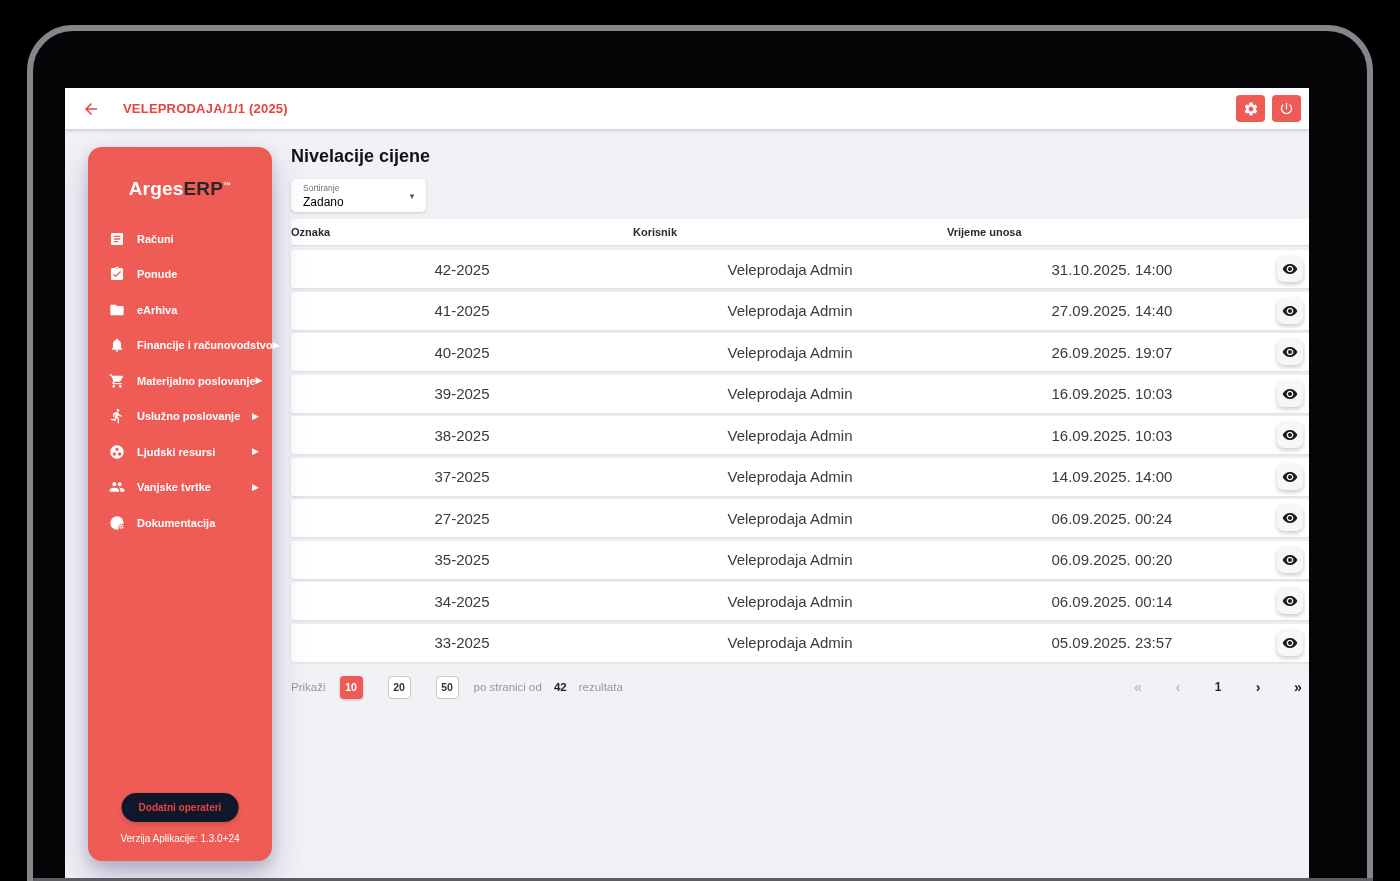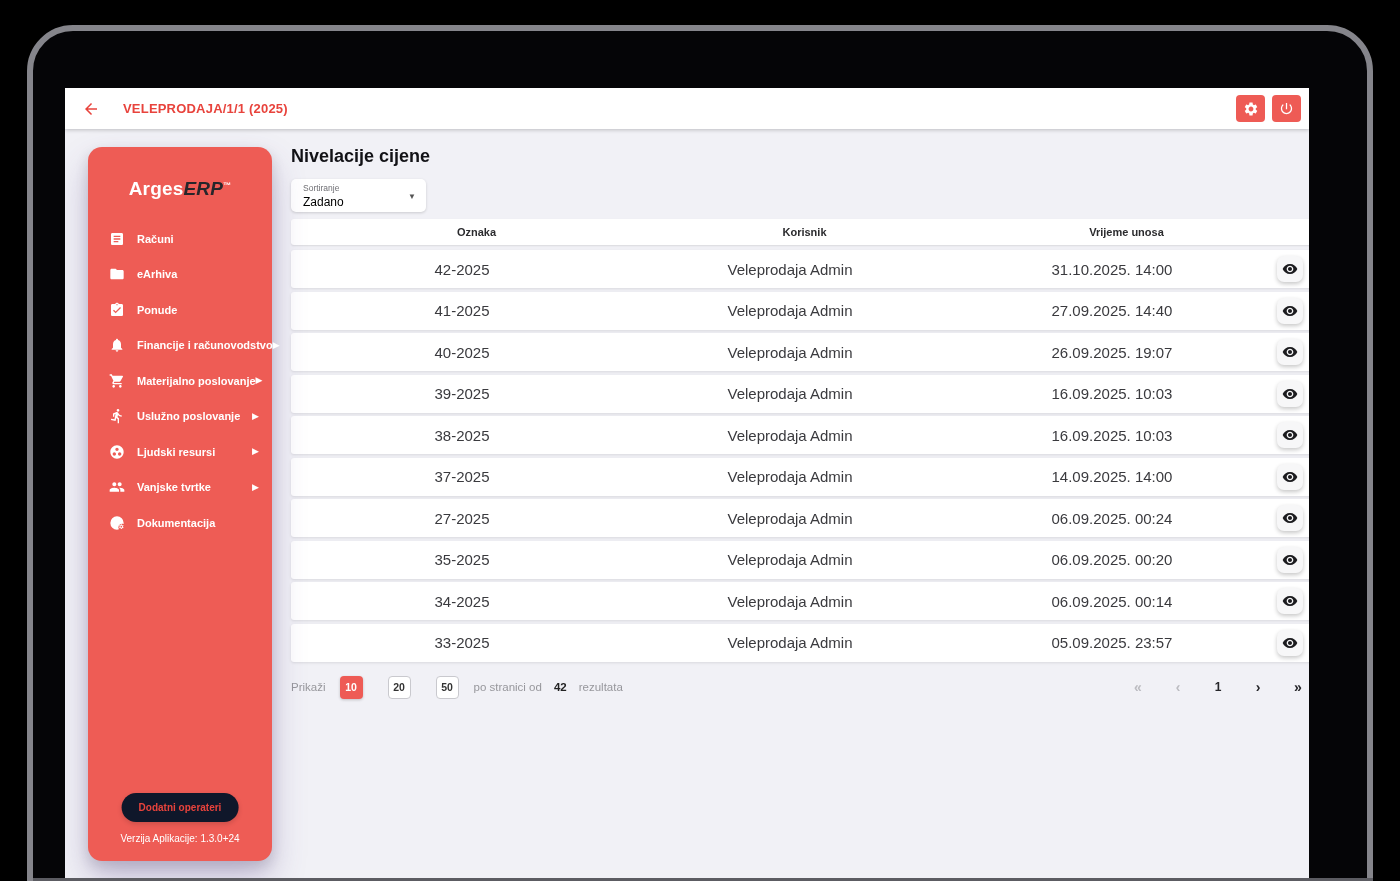--- a/index.html
+++ b/index.html
@@ -17,21 +17,21 @@
   .back-btn{margin-left:12px;width:28px;height:28px;border:none;background:transparent;color:#e8433c;
             display:flex;align-items:center;justify-content:center;cursor:pointer;padding:0;}
   .topbar-title{margin-left:18px;color:#e8433c;font-size:13px;font-weight:bold;letter-spacing:.2px;}
   .topbar-right{margin-left:auto;display:flex;gap:7px;margin-right:8px;}
   .icon-btn{width:29px;height:27px;border:none;border-radius:4px;background:#ee5b55;color:#fff;
             display:flex;align-items:center;justify-content:center;cursor:pointer;padding:0;}
   
   .sidebar{position:absolute;left:23px;top:59px;width:184px;height:714px;background:#ee5c55;
            border-radius:14px;box-shadow:0 18px 34px rgba(86,60,140,.28),0 6px 14px rgba(0,0,0,.14);z-index:5;}
   .logo{margin-top:31px;text-align:center;font-size:19px;font-weight:bold;color:#fff;letter-spacing:.2px;}
-  .logo .logo-dark{color:#26262b;font-style:italic;}
+  .logo .logo-dark{color:#26262b;}
   .logo .logo-tm{font-size:8px;color:#fff;vertical-align:super;}
   .menu{position:absolute;top:74px;left:0;right:0;}
   .menu-item{height:35.5px;display:flex;align-items:center;padding:0 13px 0 21px;cursor:pointer;}
   .menu-icon{width:16px;height:16px;color:#fff;flex:0 0 16px;display:flex;align-items:center;}
   .menu-icon svg{width:16px;height:16px;}
   .menu-label{margin-left:12px;font-size:11px;font-weight:bold;color:#fff;white-space:nowrap;}
   .menu-arrow{margin-left:auto;color:#fff;font-size:9px;line-height:1;}
   .sidebar-footer-btn{position:absolute;bottom:39px;left:50%;transform:translateX(-50%);
            background:#0f172a;color:#e8433c;font-size:10px;font-weight:bold;padding:9px 17px;
            border-radius:16px;border:none;white-space:nowrap;cursor:pointer;box-shadow:0 2px 5px rgba(0,0,0,.15);}
@@ -41,21 +41,21 @@
   .page-title{margin-top:17px;font-size:18px;font-weight:bold;color:#121216;}
   .sort-card{margin-top:12px;width:135px;height:33px;background:#fff;border-radius:5px;
              box-shadow:0 1px 3px rgba(0,0,0,.16);position:relative;padding:4px 10px 0 12px;
              box-sizing:border-box;cursor:pointer;}
   .sort-label{font-size:8.5px;color:#6f6f74;}
   .sort-value{font-size:12px;color:#000000;margin-top:2px;}
   .sort-caret{position:absolute;right:10px;top:13px;color:#555;font-size:8px;}
   .table-header{margin-top:7px;height:26px;background:#fff;border-radius:3px;
                 display:grid;grid-template-columns:342px 314px 330px 36px;align-items:center;
                 box-shadow:0 1px 2px rgba(0,0,0,.10);}
-  .th{text-align:center;font-size:11px;font-weight:bold;color:#2b2b2e;padding-left:29px;}
+  .th{font-size:11px;font-weight:bold;color:#2b2b2e;}
   .rows{margin-top:5px;}
   .row{height:38px;background:#fff;border-radius:3px;margin-bottom:3.5px;
        display:grid;grid-template-columns:342px 314px 330px 36px;align-items:center;
        box-shadow:0 1px 3px rgba(0,0,0,.10);}
   .cell{text-align:center;font-size:15px;color:#3a3a3e;}
   .eye-btn{width:26px;height:26px;border-radius:7px;background:#f7f7f8;border:none;
            box-shadow:0 2px 4px rgba(0,0,0,.22);display:flex;align-items:center;justify-content:center;
            color:#1c1c1f;cursor:pointer;padding:0;}
   
   .pagination{margin-top:14px;display:flex;align-items:center;font-size:11.5px;color:#97979c;}
@@ -120,34 +120,34 @@
               </svg>
             </span>
     <span class="menu-label">Računi</span>
 
   </div>
 
 
   <div class="menu-item">
     <span class="menu-icon">
               <svg viewBox="0 0 24 24">
+                <path fill="currentColor" d="M19 3h-4.18C14.4 1.84 13.3 1 12 1c-1.3 0-2.4.84-2.82 2H5c-1.1 0-2 .9-2 2v14c0 1.1.9 2 2 2h14c1.1 0 2-.9 2-2V5c0-1.1-.9-2-2-2zm-7 0c.55 0 1 .45 1 1s-.45 1-1 1-1-.45-1-1 .45-1 1-1zm-2 14l-4-4 1.41-1.41L10 14.17l6.59-6.59L18 9l-8 8z"></path>
+              </svg>
+            </span>
+    <span class="menu-label">Ponude</span>
+
+  </div>
+
+  <div class="menu-item">
+    <span class="menu-icon">
+              <svg viewBox="0 0 24 24">
                 <path fill="currentColor" d="M10 4H4c-1.1 0-1.99.9-1.99 2L2 18c0 1.1.9 2 2 2h16c1.1 0 2-.9 2-2V8c0-1.1-.9-2-2-2h-8l-2-2z"></path>
               </svg>
             </span>
     <span class="menu-label">eArhiva</span>
-
-  </div>
-
-  <div class="menu-item">
-    <span class="menu-icon">
-              <svg viewBox="0 0 24 24">
-                <path fill="currentColor" d="M19 3h-4.18C14.4 1.84 13.3 1 12 1c-1.3 0-2.4.84-2.82 2H5c-1.1 0-2 .9-2 2v14c0 1.1.9 2 2 2h14c1.1 0 2-.9 2-2V5c0-1.1-.9-2-2-2zm-7 0c.55 0 1 .45 1 1s-.45 1-1 1-1-.45-1-1 .45-1 1-1zm-2 14l-4-4 1.41-1.41L10 14.17l6.59-6.59L18 9l-8 8z"></path>
-              </svg>
-            </span>
-    <span class="menu-label">Ponude</span>
 
   </div>
 
   <div class="menu-item">
     <span class="menu-icon">
               <svg viewBox="0 0 24 24">
                 <path fill="currentColor" d="M12 22c1.1 0 2-.9 2-2h-4c0 1.1.89 2 2 2zm6-6v-5c0-3.07-1.64-5.64-4.5-6.32V4c0-.83-.67-1.5-1.5-1.5s-1.5.67-1.5 1.5v.68C7.63 5.36 6 7.92 6 11v5l-2 2v1h16v-1l-2-2z"></path>
               </svg>
             </span>
     <span class="menu-label">Financije i računovodstvo</span>

